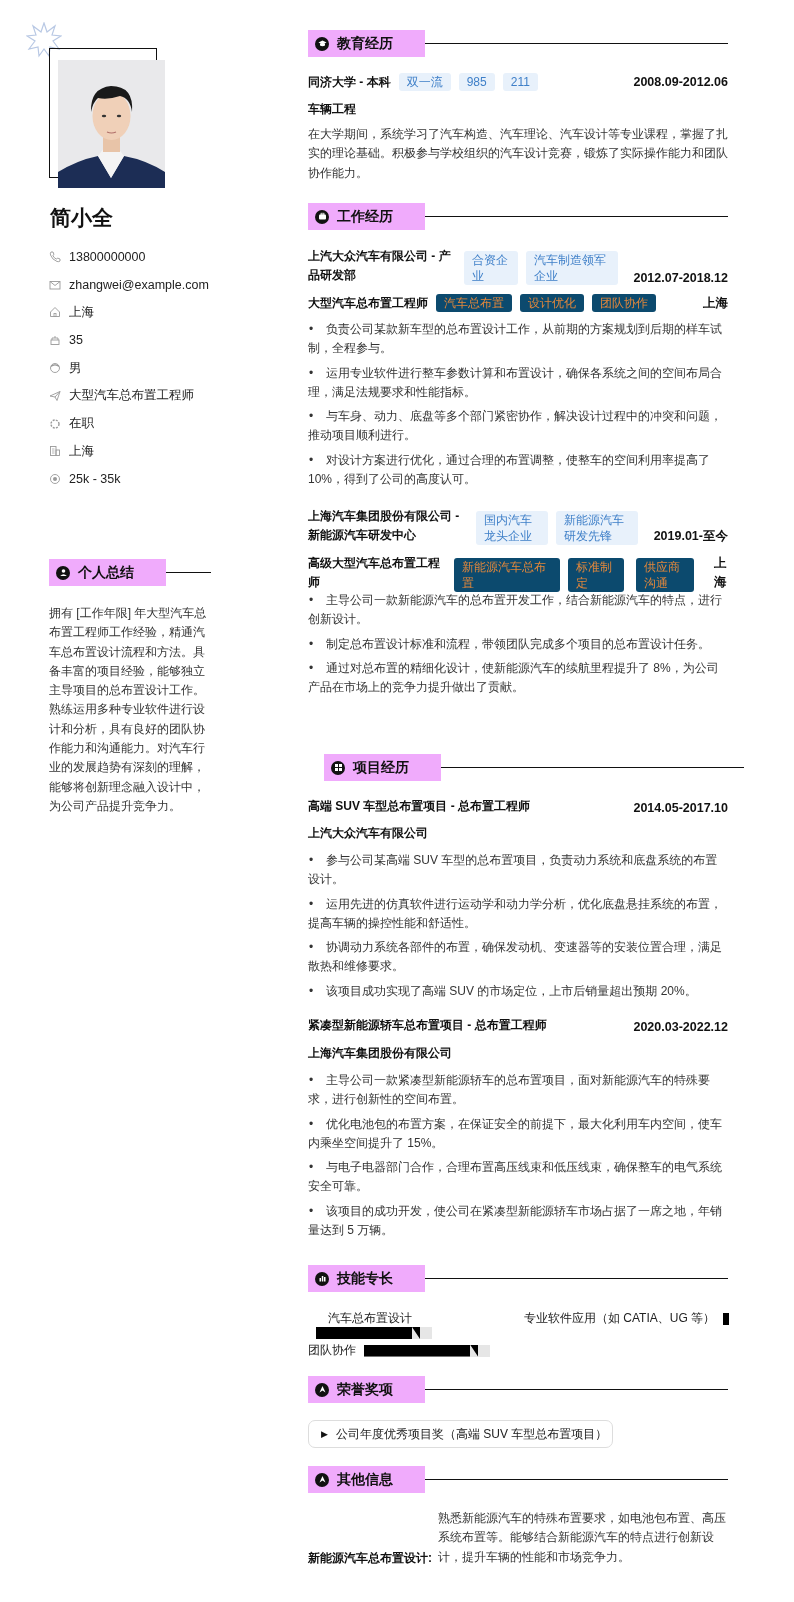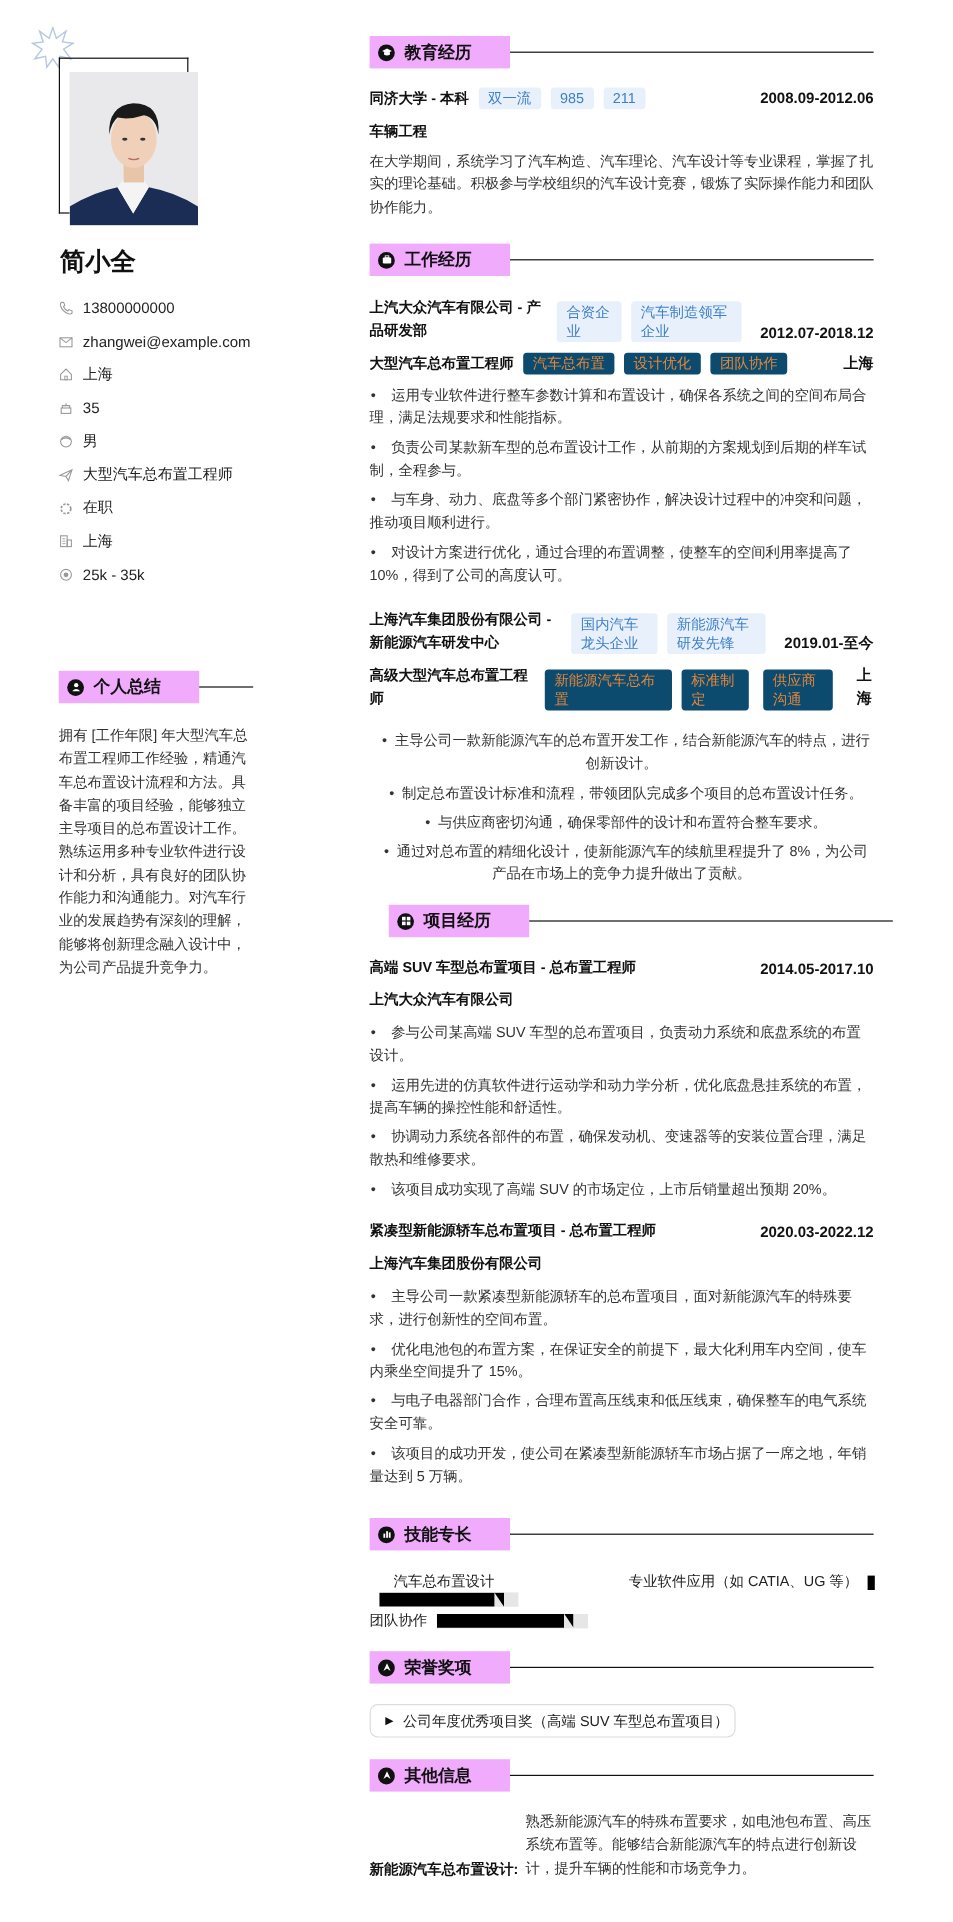--- a/index.html
+++ b/index.html
@@ -241,43 +241,42 @@
   <span class="date">2012.07-2018.12</span>
 </div>
 <div class="row" style="top:294px; align-items:center;">
   <span class="bold">大型汽车总布置工程师</span>
   <span class="tag-orange">汽车总布置</span>
   <span class="tag-orange">设计优化</span>
   <span class="tag-orange">团队协作</span>
   <span class="date">上海</span>
 </div>
 <ul class="bullets" style="top:320px;">
+  <li><span class="dot">•</span><span>负责公司某款新车型的总布置设计工作，从前期的方案规划到后期的样车试制，全程参与。</span></li>
   <li><span class="dot">•</span><span>运用专业软件进行整车参数计算和布置设计，确保各系统之间的空间布局合理，满足法规要求和性能指标。</span></li>
-  <li><span class="dot">•</span><span>负责公司某款新车型的总布置设计工作，从前期的方案规划到后期的样车试制，全程参与。</span></li>
   <li><span class="dot">•</span><span>与车身、动力、底盘等多个部门紧密协作，解决设计过程中的冲突和问题，推动项目顺利进行。</span></li>
   <li><span class="dot">•</span><span>对设计方案进行优化，通过合理的布置调整，使整车的空间利用率提高了 10%，得到了公司的高度认可。</span></li>
 </ul>
 
 <div class="row" style="top:507px;">
   <span class="bold" style="width:156px; line-height:19px;">上海汽车集团股份有限公司 - 新能源汽车研发中心</span>
   <span class="tag-blue" style="width:72px; margin-left:12px;">国内汽车龙头企业</span>
   <span class="tag-blue" style="width:82px; margin-left:8px;">新能源汽车研发先锋</span>
   <span class="date">2019.01-至今</span>
 </div>
 <div class="row" style="top:554px;">
   <span class="bold" style="width:134px; line-height:19px;">高级大型汽车总布置工程师</span>
   <span class="tag-orange" style="width:106px; margin-left:12px;">新能源汽车总布置</span>
   <span class="tag-orange" style="width:56px; margin-left:8px;">标准制定</span>
   <span class="tag-orange" style="width:58px; margin-left:12px;">供应商沟通</span>
   <span class="date" style="width:14px; white-space:normal; line-height:19px;">上海</span>
 </div>
-<ul class="bullets" style="top:608px;text-align:center;">
+<ul class="bullets" style="top:591px;">
   <li><span class="dot">•</span><span>主导公司一款新能源汽车的总布置开发工作，结合新能源汽车的特点，进行创新设计。</span></li>
   <li><span class="dot">•</span><span>制定总布置设计标准和流程，带领团队完成多个项目的总布置设计任务。</span></li>
-  <li><span class="dot">•</span><span>与供应商密切沟通，确保零部件的设计和布置符合整车要求。</span></li>
   <li><span class="dot">•</span><span>通过对总布置的精细化设计，使新能源汽车的续航里程提升了 8%，为公司产品在市场上的竞争力提升做出了贡献。</span></li>
 </ul>
 
 <div class="sec-head" style="left:308px; top:754px;padding-left:16px;">
   <div class="pill" style="width:117px;">
     <span class="hico">
         <svg width="9" height="9" viewBox="0 0 9 9">
           <rect x="1" y="1" width="3" height="3" fill="#fff"></rect>
           <rect x="5" y="1" width="3" height="3" fill="#fff"></rect>
           <rect x="1" y="5" width="3" height="3" fill="#fff"></rect>

